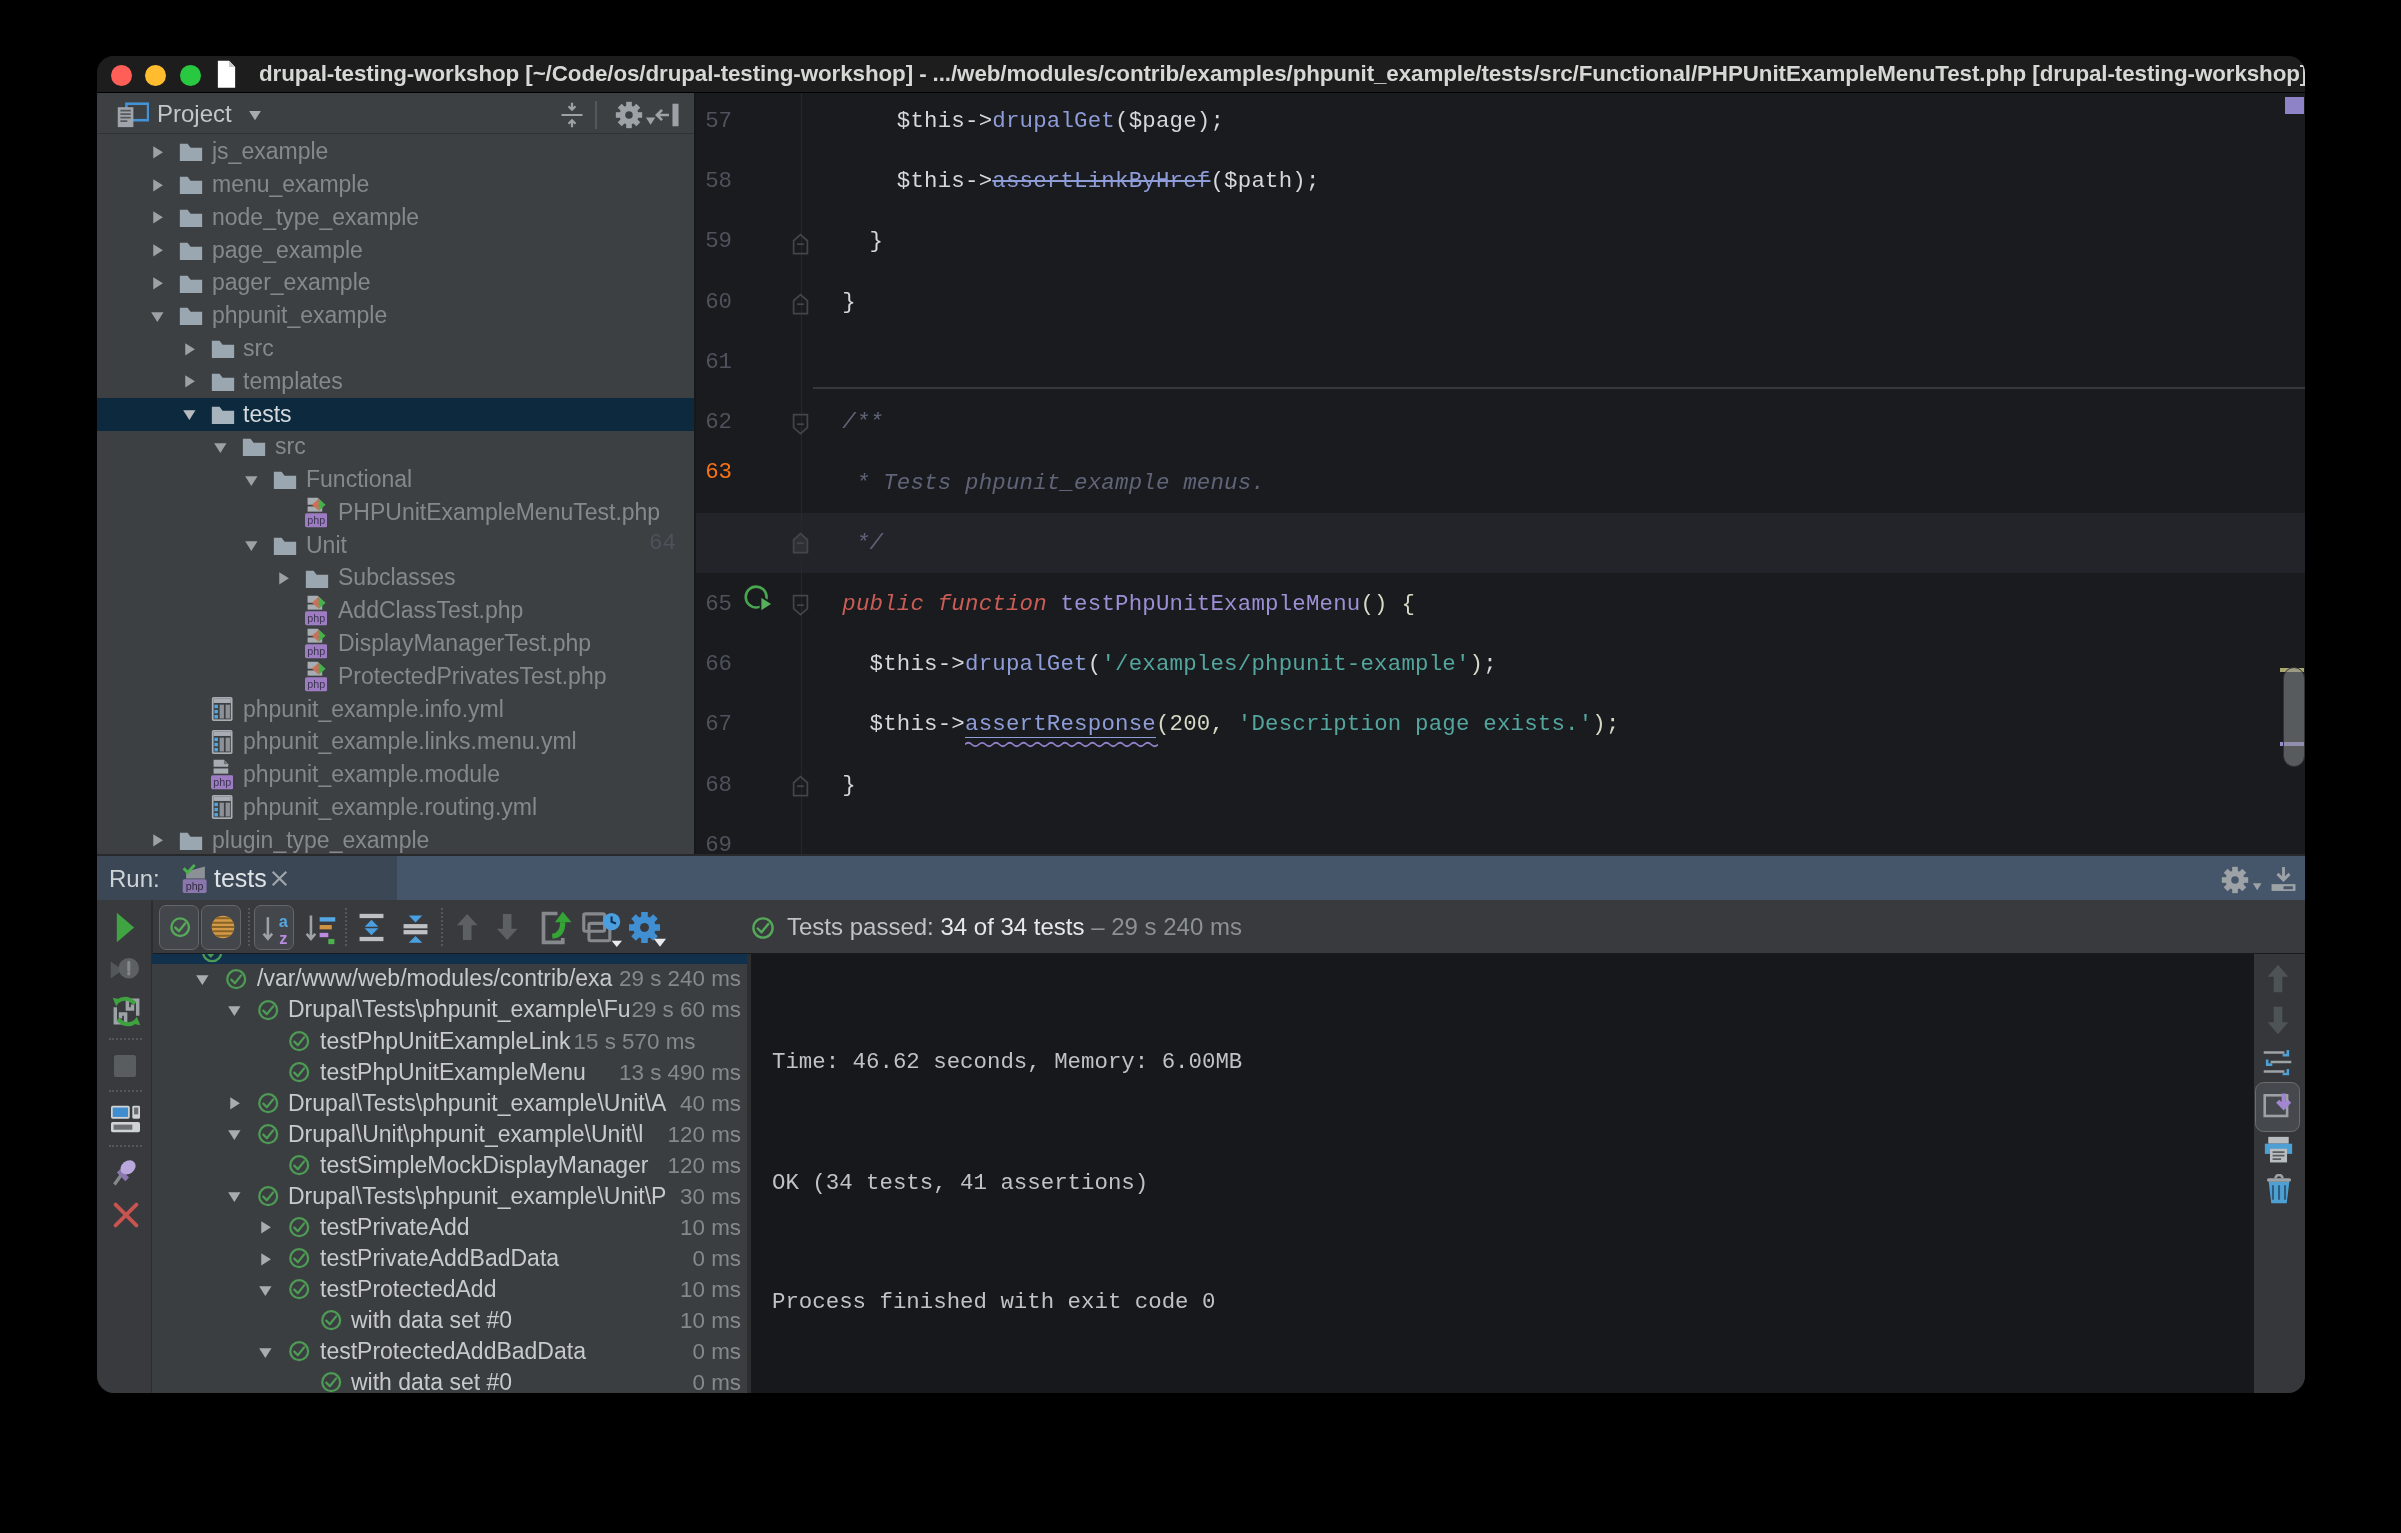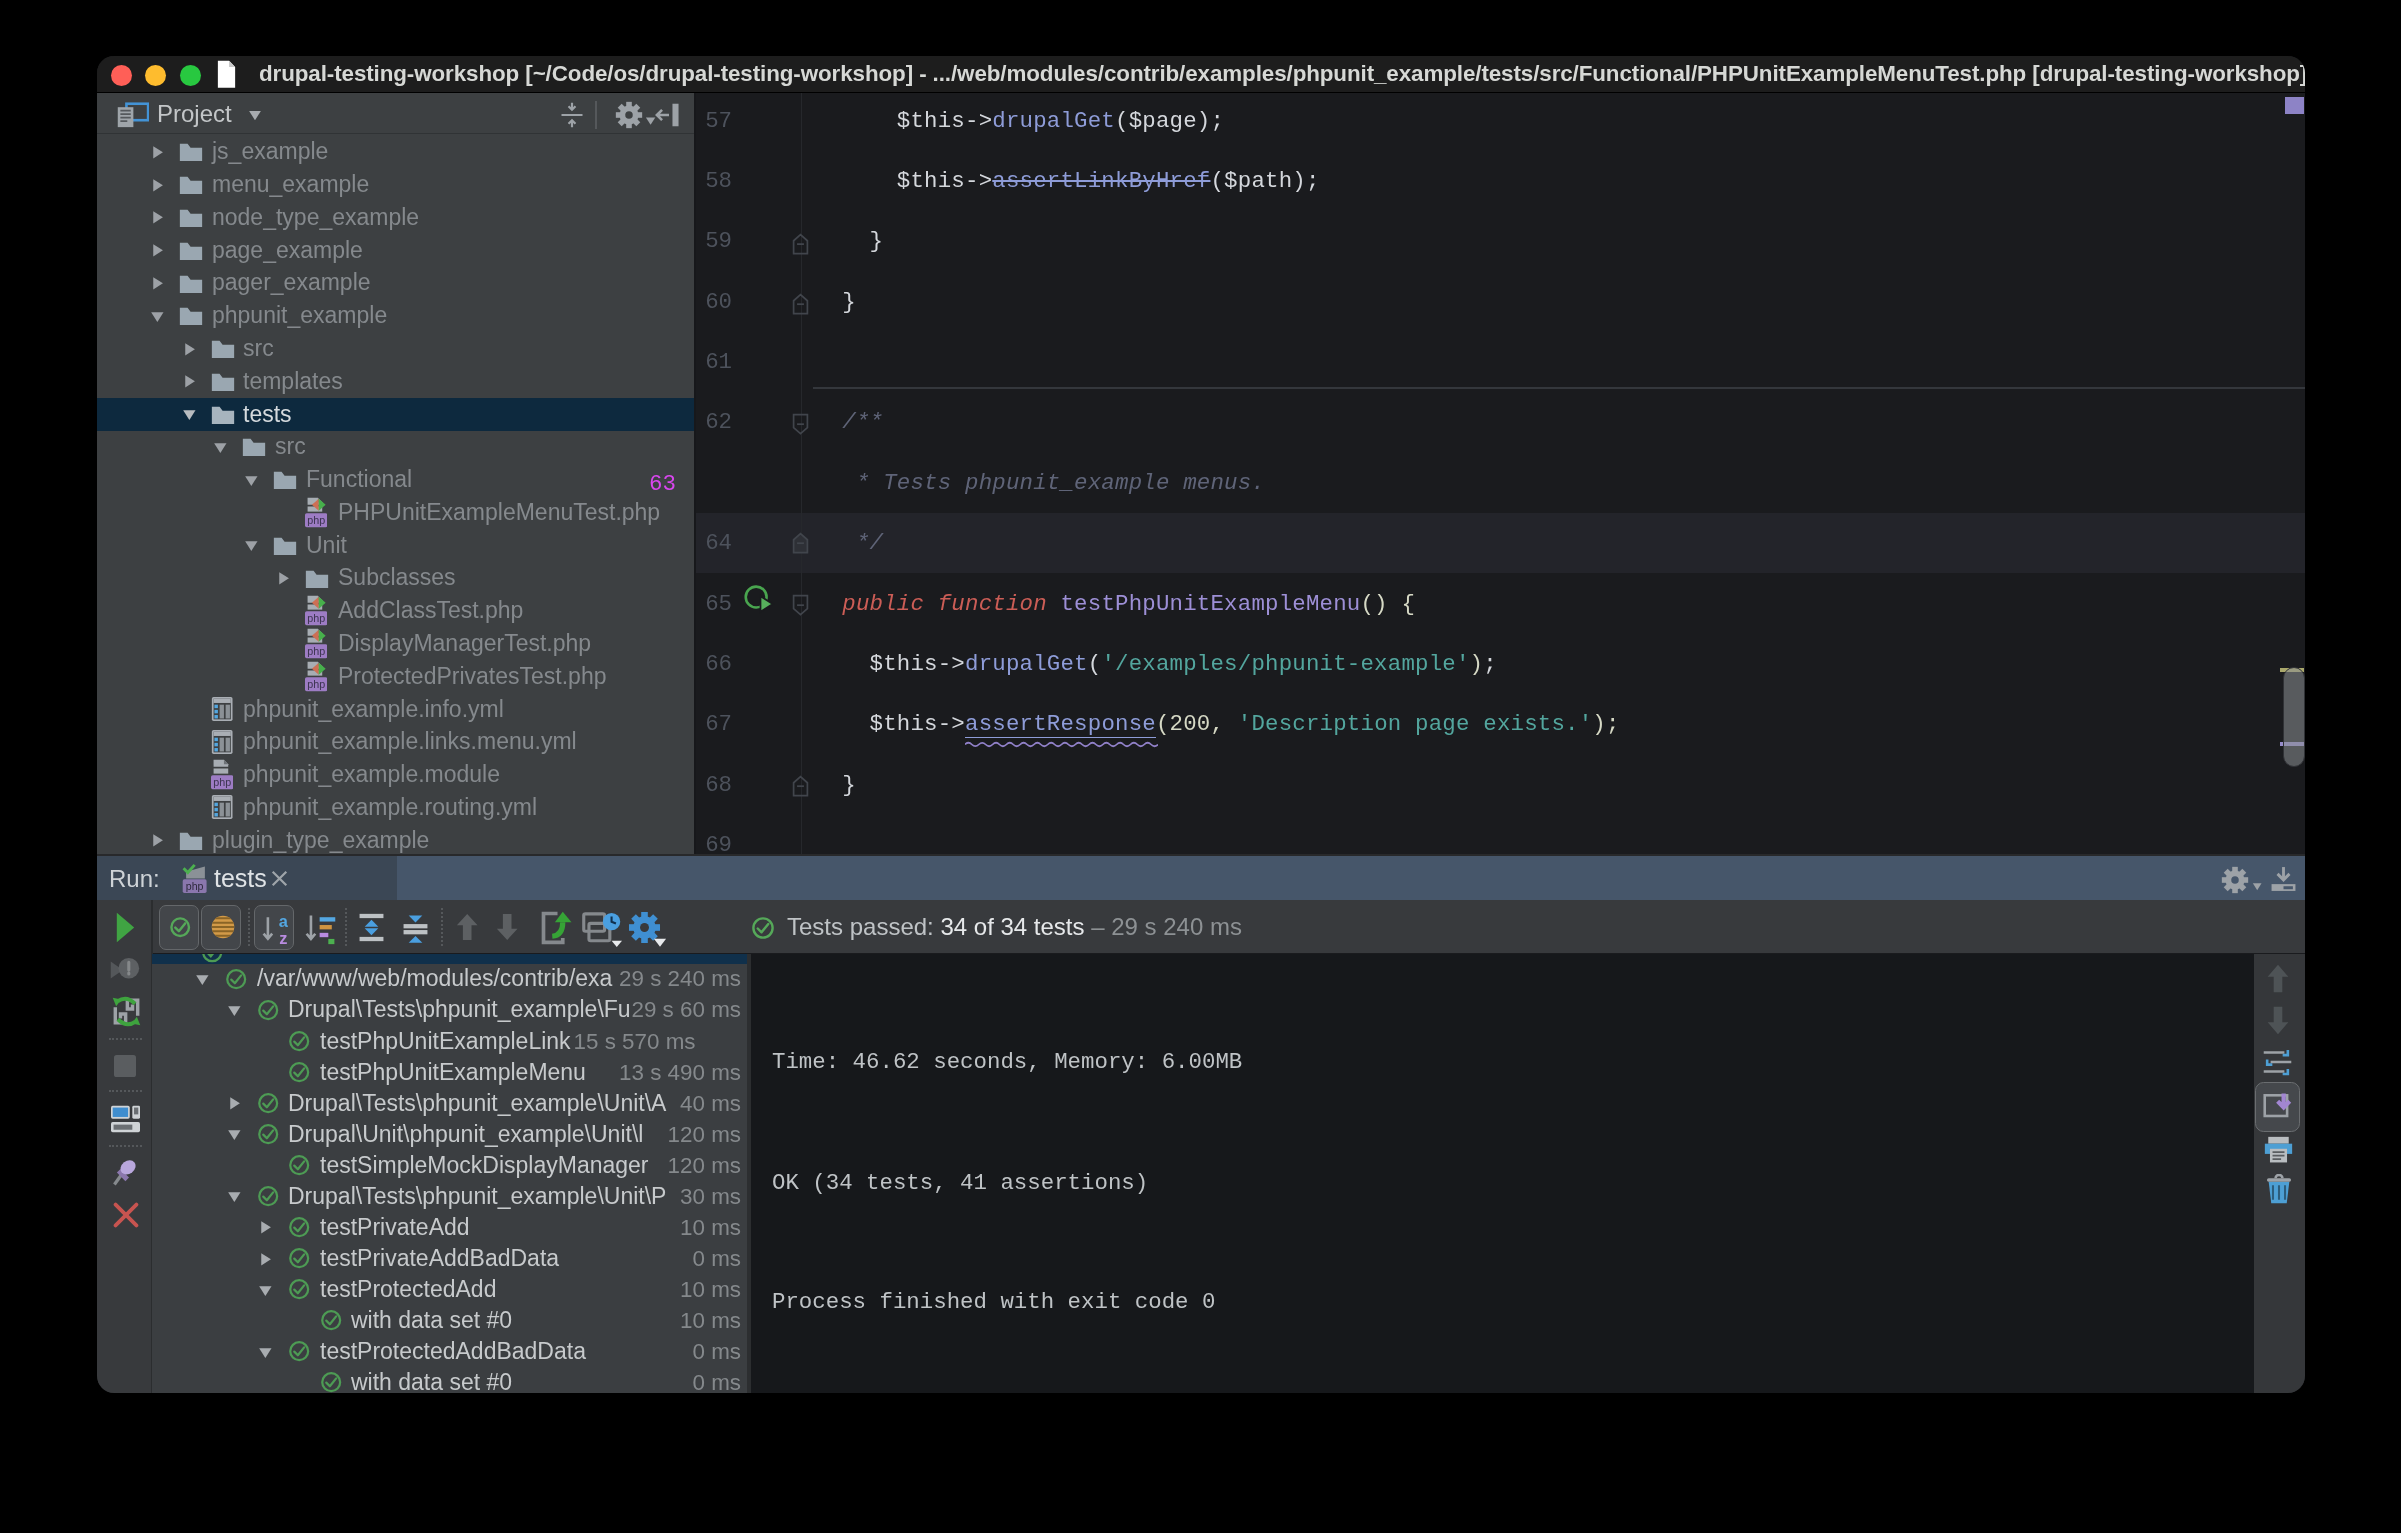--- a/index.html
+++ b/index.html
@@ -250,23 +250,23 @@
 <div class="abs mono" style="left:552px;top:95px;width:83px;height:60px;line-height:60px;font-size:22.4px;color:#4d525c;text-align:right;">58</div>
 <div class="abs code" style="left:718px;top:95px;height:60px;line-height:60px;"><span style="color:#d4d7dc;">      $this-&gt;</span><span style="color:#8e9cd8;text-decoration:line-through;">assertLinkByHref</span><span style="color:#d4d7dc;">(</span><span style="color:#d4d7dc;">$path</span><span style="color:#d4d7dc;">);</span></div>
 <div class="abs mono" style="left:552px;top:155px;width:83px;height:60px;line-height:60px;font-size:22.4px;color:#4d525c;text-align:right;">59</div>
 <div class="abs code" style="left:718px;top:155px;height:60px;line-height:60px;"><span style="color:#d4d7dc;">    }</span></div>
 <div class="abs mono" style="left:552px;top:216px;width:83px;height:60px;line-height:60px;font-size:22.4px;color:#4d525c;text-align:right;">60</div>
 <div class="abs code" style="left:718px;top:216px;height:60px;line-height:60px;"><span style="color:#d4d7dc;">  }</span></div>
 <div class="abs mono" style="left:552px;top:276px;width:83px;height:60px;line-height:60px;font-size:22.4px;color:#4d525c;text-align:right;">61</div>
 <div class="abs code" style="left:718px;top:276px;height:60px;line-height:60px;"></div>
 <div class="abs mono" style="left:552px;top:336px;width:83px;height:60px;line-height:60px;font-size:22.4px;color:#4d525c;text-align:right;">62</div>
 <div class="abs code" style="left:718px;top:336px;height:60px;line-height:60px;"><span style="color:#5f6478;font-style:italic;">  /**</span></div>
-<div class="abs mono" style="left:552px;top:398px;width:83px;height:60px;line-height:60px;font-size:22.4px;color:#d946ef;">63</div>
+<div class="abs mono" style="left:552px;top:386px;width:83px;height:60px;line-height:60px;font-size:22.4px;color:#f97316;text-align:right;">63</div>
 <div class="abs code" style="left:718px;top:397px;height:60px;line-height:60px;"><span style="color:#5f6478;font-style:italic;">   * Tests phpunit_example menus.</span></div>
-<div class="abs mono" style="left:552px;top:457px;width:83px;height:60px;line-height:60px;font-size:22.4px;color:#4d525c;text-align:right;">64</div>
+<div class="abs mono" style="left:552px;top:457px;width:83px;height:60px;line-height:60px;font-size:22.4px;color:#4d525c;">64</div>
 <div class="abs code" style="left:718px;top:457px;height:60px;line-height:60px;"><span style="color:#5f6478;font-style:italic;">   */</span></div>
 <div class="abs mono" style="left:552px;top:518px;width:83px;height:60px;line-height:60px;font-size:22.4px;color:#4d525c;text-align:right;">65</div>
 <div class="abs code" style="left:718px;top:518px;height:60px;line-height:60px;"><span style="color:#d4d7dc;">  </span><span style="color:#cb5d56;font-style:italic;">public function </span><span style="color:#9d8fd6;">testPhpUnitExampleMenu</span><span style="color:#d6d9c5;">() {</span></div>
 <div class="abs mono" style="left:552px;top:578px;width:83px;height:60px;line-height:60px;font-size:22.4px;color:#4d525c;text-align:right;">66</div>
 <div class="abs code" style="left:718px;top:578px;height:60px;line-height:60px;"><span style="color:#d4d7dc;">    $this-&gt;</span><span style="color:#8e9cd8;">drupalGet</span><span style="color:#d4d7dc;">(</span><span style="color:#53a69e;">'/examples/phpunit-example'</span><span style="color:#d6d9c5;">)</span><span style="color:#d4d7dc;">;</span></div>
 <div class="abs mono" style="left:552px;top:638px;width:83px;height:60px;line-height:60px;font-size:22.4px;color:#4d525c;text-align:right;">67</div>
 <div class="abs code" style="left:718px;top:638px;height:60px;line-height:60px;"><span style="color:#d4d7dc;">    $this-&gt;</span><span style="color:#8e9cd8;border-bottom:1.7px solid #8e9cd8;position:relative;">assertResponse</span><span style="color:#d6d9c5;">(</span><span style="color:#d6d9c5;">200</span><span style="color:#d6d9c5;">, </span><span style="color:#53a69e;">'Description page exists.'</span><span style="color:#d6d9c5;">);</span></div>
 <div class="abs mono" style="left:552px;top:699px;width:83px;height:60px;line-height:60px;font-size:22.4px;color:#4d525c;text-align:right;">68</div>
 <div class="abs code" style="left:718px;top:699px;height:60px;line-height:60px;"><span style="color:#d4d7dc;">  }</span></div>
 <div class="abs mono" style="left:552px;top:759px;width:83px;height:60px;line-height:60px;font-size:22.4px;color:#4d525c;text-align:right;">69</div>

